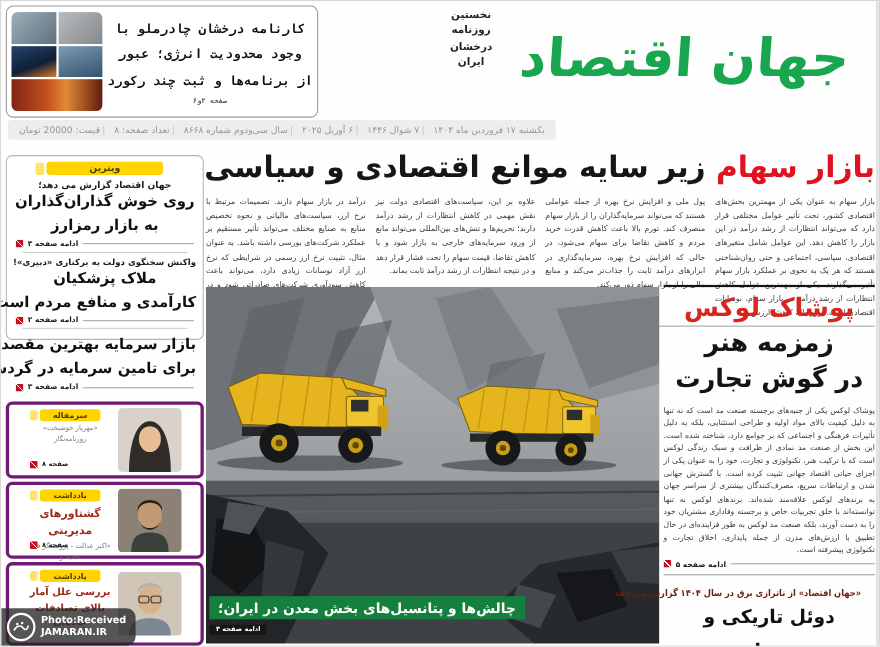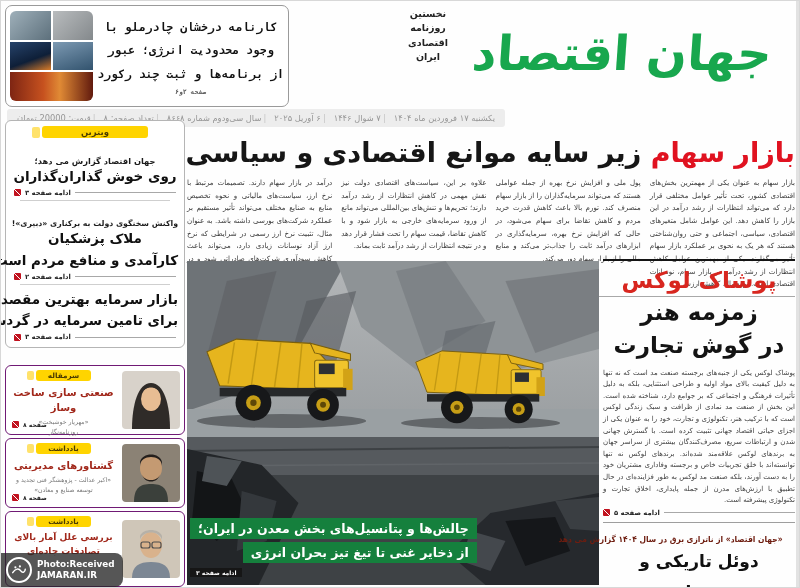--- a/index.html
+++ b/index.html
@@ -40,33 +40,33 @@
   .lead-foot { display:flex; direction:ltr; align-items:center; gap:5px; margin-top:2px; }
   .rule { flex:1; border-top:1px solid #a8a8a8; }
 
   
   .tagrow { display:flex; direction:ltr; align-items:center; gap:4px; }
   .flag { width:7px; height:7px; background:#c1121f; display:inline-block; border-radius:1px;
           background-image:linear-gradient(45deg, transparent 45%, #fff 45%, #fff 55%, transparent 55%); flex:0 0 auto; }
   .tagtxt { font-size:6.8px; font-weight:bold; color:#222; white-space:nowrap; }
 
   
-  .vitrine { position:absolute; top:119px; right:614px; left:4px; height:228px; border:1px solid #b5b5b5; border-radius:6px;
+  .vitrine { position:absolute; top:140px; right:614px; left:4px; height:168px; border:1px solid #b5b5b5; border-radius:6px;
              background:#fff; padding:5px 6px; }
   .ylabel { display:block; margin:0 auto; width:64%; background:#ffd400; border-radius:3px; text-align:center;
             font-size:8.5px; font-weight:bold; color:#4c3d00; padding:1px 0; position:relative; }
   .ylabel::before { content:""; position:absolute; left:-10px; top:1px; width:8px; height:11px; background:#ffe26b; border-radius:2px; }
-  .v-kicker { text-align:center; font-size:8.3px; font-weight:bold; color:#1c1c1c; margin-top:18px; white-space:nowrap; }
+  .v-kicker { text-align:center; font-size:8.3px; font-weight:bold; color:#1c1c1c; margin-top:4px; white-space:nowrap; }
   .v-title { text-align:center; font-size:13.5px; font-weight:bold; color:#101010; line-height:1.62; white-space:nowrap; }
   .v-div { height:1px; background:#cfcfcf; margin:3px 8px; }
   .v-tag { margin:1px 2px 0 2px; }
 
   
-  .op-box { position:absolute; right:614px; left:4px; border:1px solid #701a75; border-radius:6px; background:#fff;
-            display:flex; direction:rtl; gap:5px; padding:4px 4px; }
+  .op-box { position:absolute; right:614px; left:4px; border:3px solid #701a75; border-radius:6px; background:#fff;
+            display:flex; direction:rtl; gap:5px; padding:4px 17px; }
   .op1 { top:364px; height:70px; } .op2 { top:437px; height:70px; } .op3 { top:510px; height:76px; }
   .op-photo { width:58px; border-radius:4px; overflow:hidden; flex:0 0 auto; align-self:center; }
   .op-photo svg { display:block; }
   .op-text { flex:1; display:flex; flex-direction:column; align-items:center; position:relative; }
   .op-label { background:#ffd400; border-radius:3px; font-size:7.3px; font-weight:bold; color:#4c3d00; padding:1px 12px; position:relative; }
   .op-label::before { content:""; position:absolute; left:-9px; top:1px; width:7px; height:9px; background:#ffe26b; border-radius:2px; }
   .op-title { margin-top:4px; text-align:center; font-size:10px; font-weight:bold; color:#a1271a; line-height:1.5; }
   .op-byline { font-size:6.2px; color:#787878; text-align:center; line-height:1.6; margin-top:2px; }
   .op-tag { position:absolute; left:2px; bottom:2px; }
 
@@ -96,21 +96,21 @@
   .wm-text { color:#fff; font-weight:bold; font-size:8.8px; line-height:1.3; white-space:nowrap; }
 </style>
 </head>
 <body>
 
 <div class="page">
 
   <div class="logo">جهان اقتصاد</div>
   <div class="tagline">
     <div>نخستین روزنامه</div>
-    <div>اقتصادی ایران</div>
+    <div>درخشان ایران</div>
   </div>
 
   <div class="dateline">
     <span class="dl-item">یکشنبه ۱۷ فروردین ماه ۱۴۰۴</span>
     <span class="dl-item">۷ شوال ۱۴۴۶</span>
     <span class="dl-item">۶ آوریل ۲۰۲۵</span>
     <span class="dl-item">سال سی‌ودوم شماره ۸۶۶۸</span>
     <span class="dl-item">تعداد صفحه: ۸</span>
     <span class="dl-item">قیمت: 20000 تومان</span>
   </div>
@@ -148,20 +148,21 @@
       </span>
       <span class="rule"></span>
     </div>
   </div>
 
   <div class="vitrine">
     <span class="ylabel">ویترین</span>
 
     <div class="v-kicker">جهان اقتصاد گزارش می دهد؛</div>
     <div class="v-title">روی خوش گذاران‌گذاران</div>
+    <div class="v-title">به بازار رمزارز</div>
     <div class="tagrow v-tag">
       <span class="flag"></span>
       <span class="tagtxt">ادامه صفحه ۳</span>
       <span class="rule"></span>
     </div>
     <div class="v-div"></div>
 
     <div class="v-kicker" style="font-size:7.8px">واکنش سخنگوی دولت به برکناری «دبیری»!</div>
     <div class="v-title">ملاک پزشکیان</div>
     <div class="v-title">کارآمدی و منافع مردم است</div>
@@ -185,21 +186,20 @@
     <div class="op-photo">
       <svg viewBox="0 0 58 58" width="58" height="58">
         <rect width="58" height="58" fill="#d8d2ca"></rect>
         <path d="M10 58 C10 34 16 12 29 12 C42 12 48 34 48 58 Z" fill="#2f2b28"></path>
         <ellipse cx="29" cy="28" rx="10" ry="12" fill="#e8bd93"></ellipse>
         <path d="M19 24 C21 14 37 14 39 24 L39 20 C36 12 22 12 19 20 Z" fill="#2f2b28"></path>
       </svg>
     </div>
     <div class="op-text">
       <span class="op-label">سرمقاله</span>
-      <div class="op-title">صنعتی سازی ساخت وساز</div>
       <div class="op-byline">
         <div>«مهریار خوشبخت»</div>
         <div>روزنامه‌نگار</div>
       </div>
       <span class="tagrow op-tag">
         <span class="flag"></span>
         <span class="tagtxt" style="font-size:6px">صفحه ۸</span>
       </span>
     </div>
   </div>
@@ -297,21 +297,20 @@
       <polygon points="55,230 90,240 80,280 50,290" fill="#34383c"></polygon>
       <polygon points="20,195 55,200 40,225 15,220" fill="#4e5357"></polygon>
       <polygon points="414,232 305,252 262,292 300,324 414,324" fill="#26292d"></polygon>
       <polygon points="320,260 370,256 385,290 340,305" fill="#15171a"></polygon>
       <polygon points="370,240 414,236 414,270 385,268" fill="#3a3e42"></polygon>
       <polygon points="285,270 320,280 305,310 275,300" fill="#44484d"></polygon>
     </svg>
 
     <div class="caption">
       <span class="cap-line">چالش‌ها و پتانسیل‌های بخش معدن در ایران؛</span>
-      <span class="cap-line">از ذخایر غنی تا تیغ تیز بحران انرژی</span>
     </div>
     <span class="cap-tag">ادامه صفحه ۳</span>
   </div>
 
   <div class="rcol">
     <div class="fashion">
       <div class="f-red">پوشاک لوکس</div>
       <div class="f-black">زمزمه هنر</div>
       <div class="f-black">در گوش تجارت</div>
       <div class="f-body">پوشاک لوکس یکی از جنبه‌های برجسته صنعت مد است که نه تنها به دلیل کیفیت بالای مواد اولیه و طراحی استثنایی، بلکه به دلیل تأثیرات فرهنگی و اجتماعی که بر جوامع دارد، شناخته شده است. این بخش از صنعت مد نمادی از ظرافت و سبک زندگی لوکس است که با ترکیب هنر، تکنولوژی و تجارت، خود را به عنوان یکی از اجزای حیاتی اقتصاد جهانی تثبیت کرده است. با گسترش جهانی شدن و ارتباطات سریع، مصرف‌کنندگان بیشتری از سراسر جهان به برندهای لوکس علاقه‌مند شده‌اند. برندهای لوکس نه تنها توانسته‌اند با خلق تجربیات خاص و برجسته وفاداری مشتریان خود را به دست آورند، بلکه صنعت مد لوکس به طور فزاینده‌ای در حال تطبیق با ارزش‌های مدرن از جمله پایداری، اخلاق تجارت و تکنولوژی پیشرفته است.</div>

